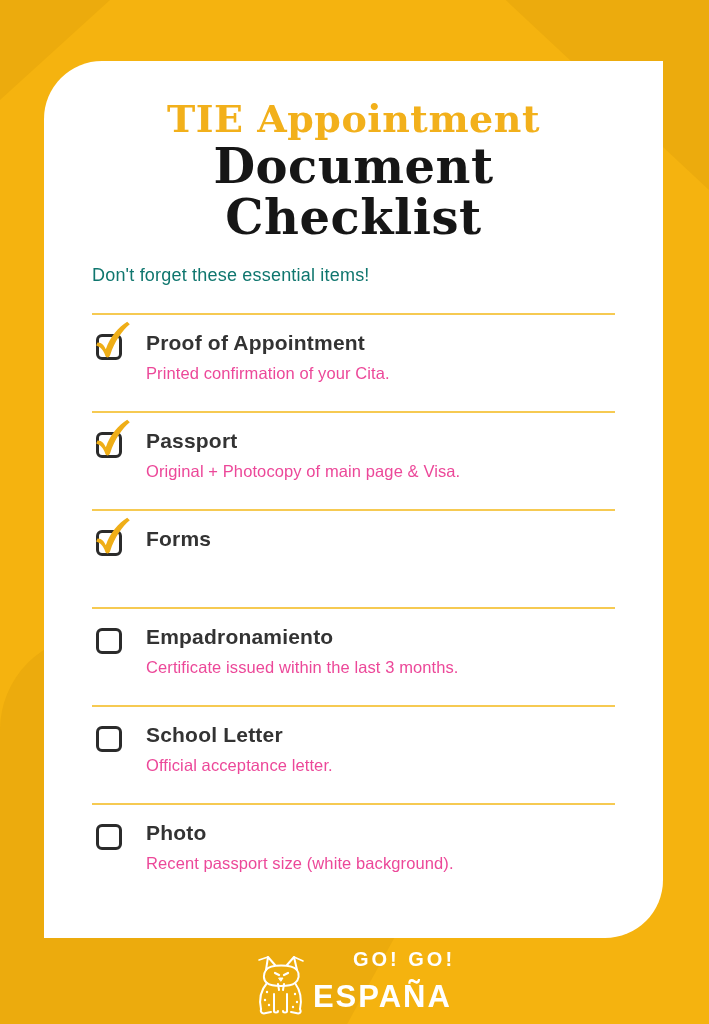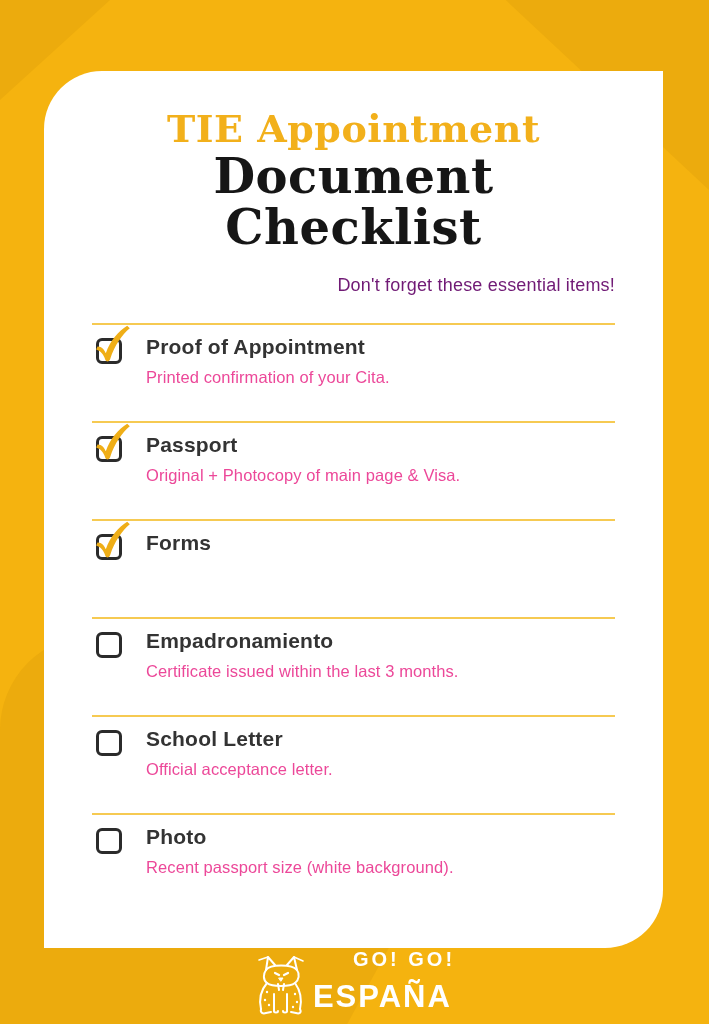--- a/index.html
+++ b/index.html
@@ -10,33 +10,33 @@
 
   
   .shape-top-left { position:absolute; top:0; left:0; width:110px; height:100px;
     background:#ECAB0D; clip-path:polygon(0 0,100% 0,0 100%); }
   .shape-top-right { position:absolute; top:0; right:0; width:231px; height:190px;
     background:#ECAB0D; clip-path:polygon(12% 0,100% 0,100% 100%); }
   .shape-bottom-left { position:absolute; top:635px; left:0; width:560px; height:389px;
     background:#ECAB0D; border-top-left-radius:95px;
     clip-path:polygon(0 0,100% 0,62% 100%,0 100%); }
 
-  .card { position:absolute; left:44px; top:71px; width:619px; height:877px;
+  .card { position:absolute; left:44px; top:61px; width:619px; height:877px;
     background:#ffffff; border-radius:58px 0 58px 0; }
 
   .card-inner { padding:37px 48px 0 48px; }
 
   .title { text-align:center; font-family:"DejaVu Serif", serif; font-weight:bold; }
   .title-gold { font-size:38px; line-height:1.12; color:#F2B01B; letter-spacing:0.5px; }
   .title-dark { font-size:48px; line-height:1.08; color:#161616; letter-spacing:0.5px; }
-  .subtitle { text-align:right; font-size:18px; color:#701a75; margin-top:21px; letter-spacing:0.2px; }
+  .subtitle { text-align:left; font-size:18px; color:#0f766e; margin-top:21px; letter-spacing:0.2px; }
 
   .checklist { margin-top:27px; }
   .check-item { display:flex; align-items:flex-start; border-top:2px solid #F6CA52;
-    padding-top:9px; height:98px; }
+    padding-top:15px; height:98px; }
   .checkbox-wrap { position:relative; width:26px; height:26px; margin:4px 24px 0 4px; flex:none; }
   .checkbox { width:26px; height:26px; border:3.5px solid #2B2B2B; border-radius:6px; background:#fff; }
   .check-svg { position:absolute; left:-2px; top:-13px; width:38px; height:42px; pointer-events:none; }
   .check-item:not(.checked) .check-svg { display:none; }
   .item-text { flex:1; }
   .item-label { font-size:21px; font-weight:bold; color:#333333; margin:1px 0 9px 0; letter-spacing:0.2px; }
   .item-desc { font-size:16.5px; color:#ec4899; letter-spacing:0.1px; }
 
   .logo { position:absolute; left:0; right:0; top:948px; height:68px;
     display:flex; justify-content:center; align-items:flex-end; }

